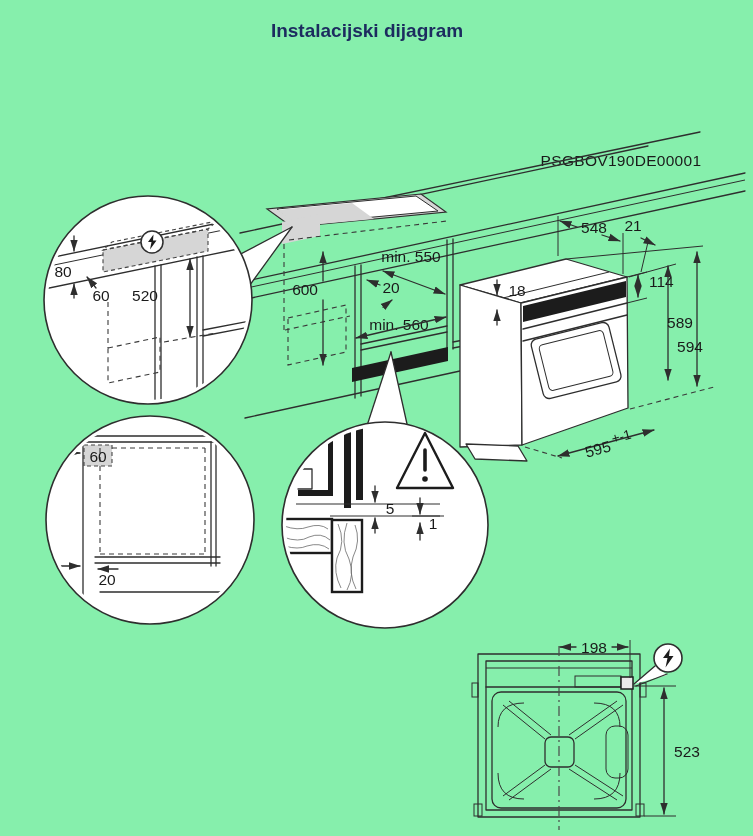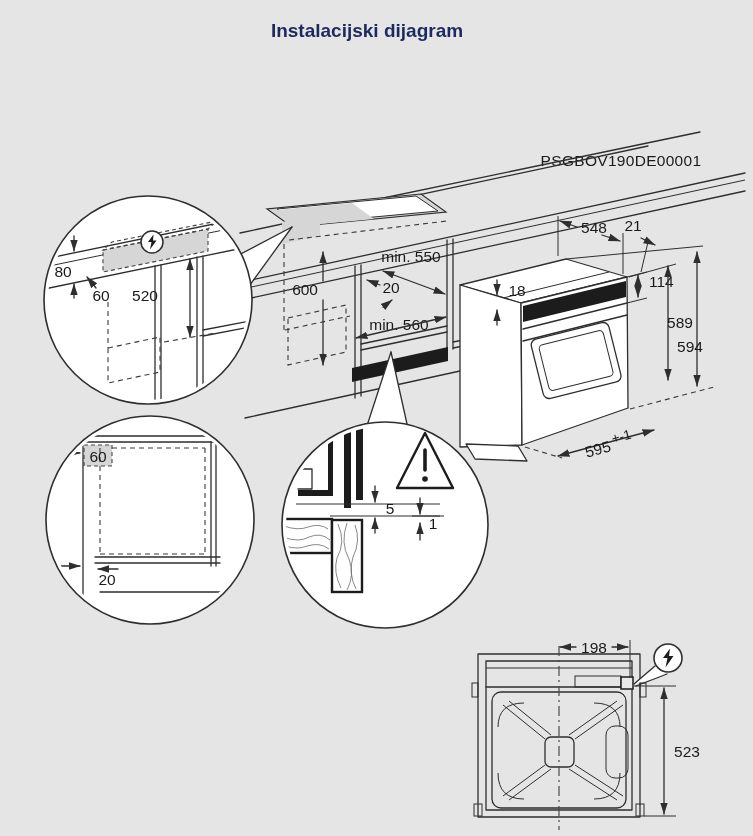--- a/index.html
+++ b/index.html
@@ -1,16 +1,16 @@
 <!DOCTYPE html>
 <html><head>
 <meta charset="utf-8">
 <style>
   html,body{margin:0;padding:0;background:#ffffff;}
-  .page{position:relative;width:753px;height:836px;background:#e5e5e5;overflow:hidden;}
+  .page{position:relative;width:753px;height:836px;background:#86efac;overflow:hidden;}
   svg{position:absolute;left:0;top:0;}
   svg{font-family:"Liberation Sans", sans-serif;}
   .ln{stroke:#2e2e2e;stroke-width:1.3;fill:none;stroke-linecap:round;stroke-linejoin:round;}
   .thin{stroke:#2e2e2e;stroke-width:1;fill:none;}
   .dash{stroke:#3a3a3a;stroke-width:1.1;fill:none;stroke-dasharray:5,4;}
   .dimtxt{fill:#1a1a1a;font-size:15.5px;}
   .dimtxt.small{font-size:13.5px;}
   .shade{fill:#d6d6d6;}
   .darkfill{fill:#1c1c1c;}
   .whitefill{fill:#ffffff;}

